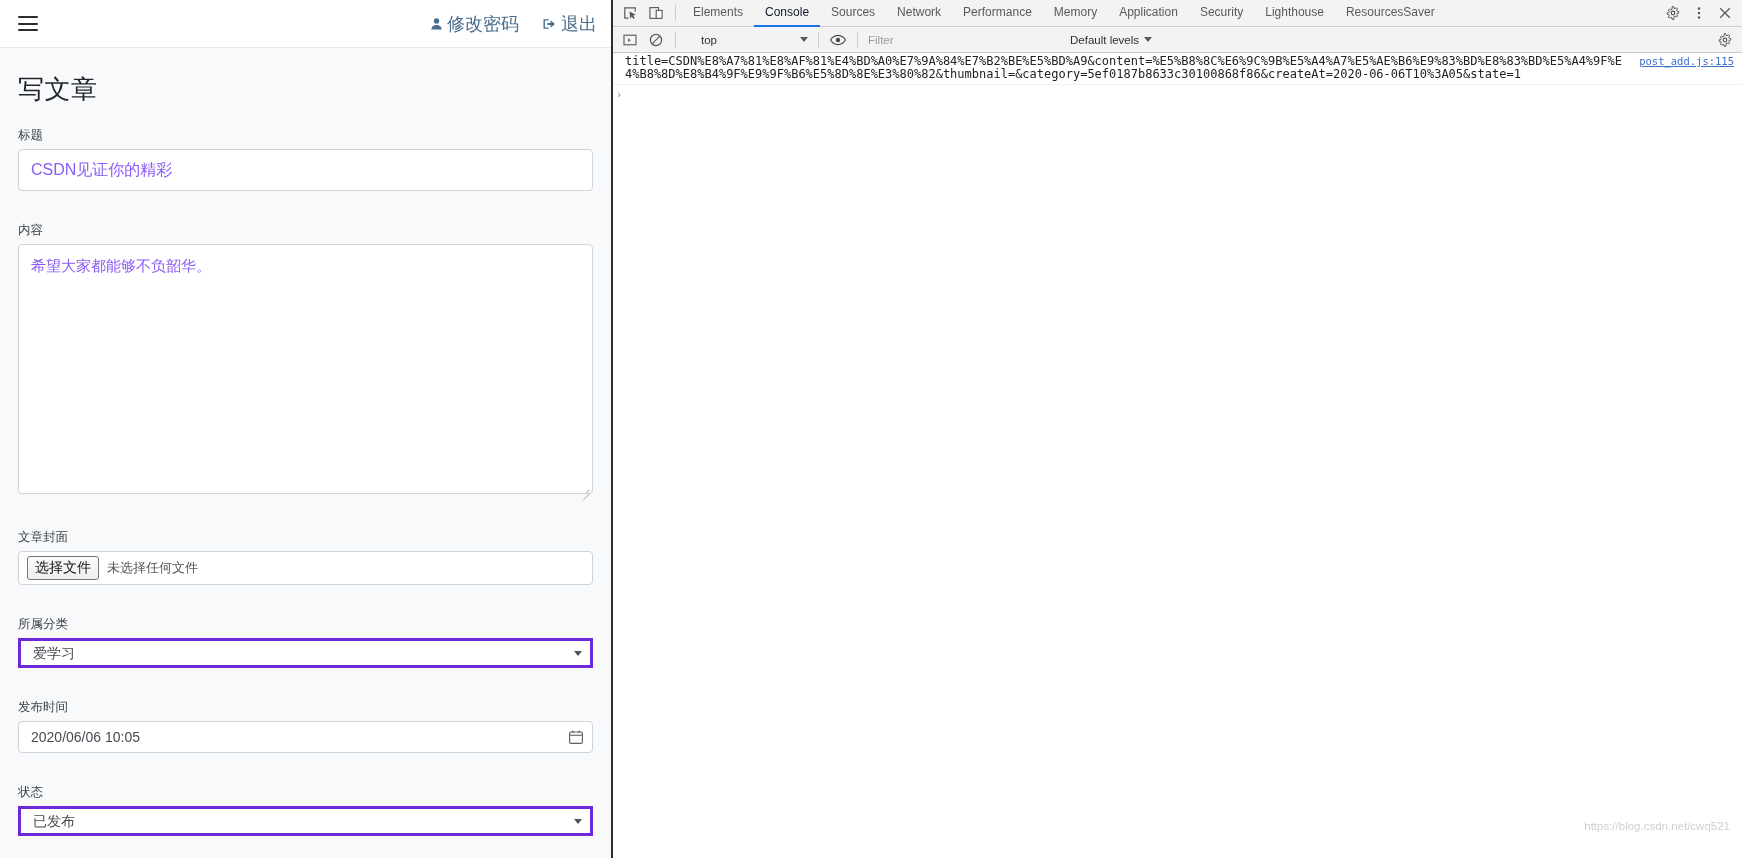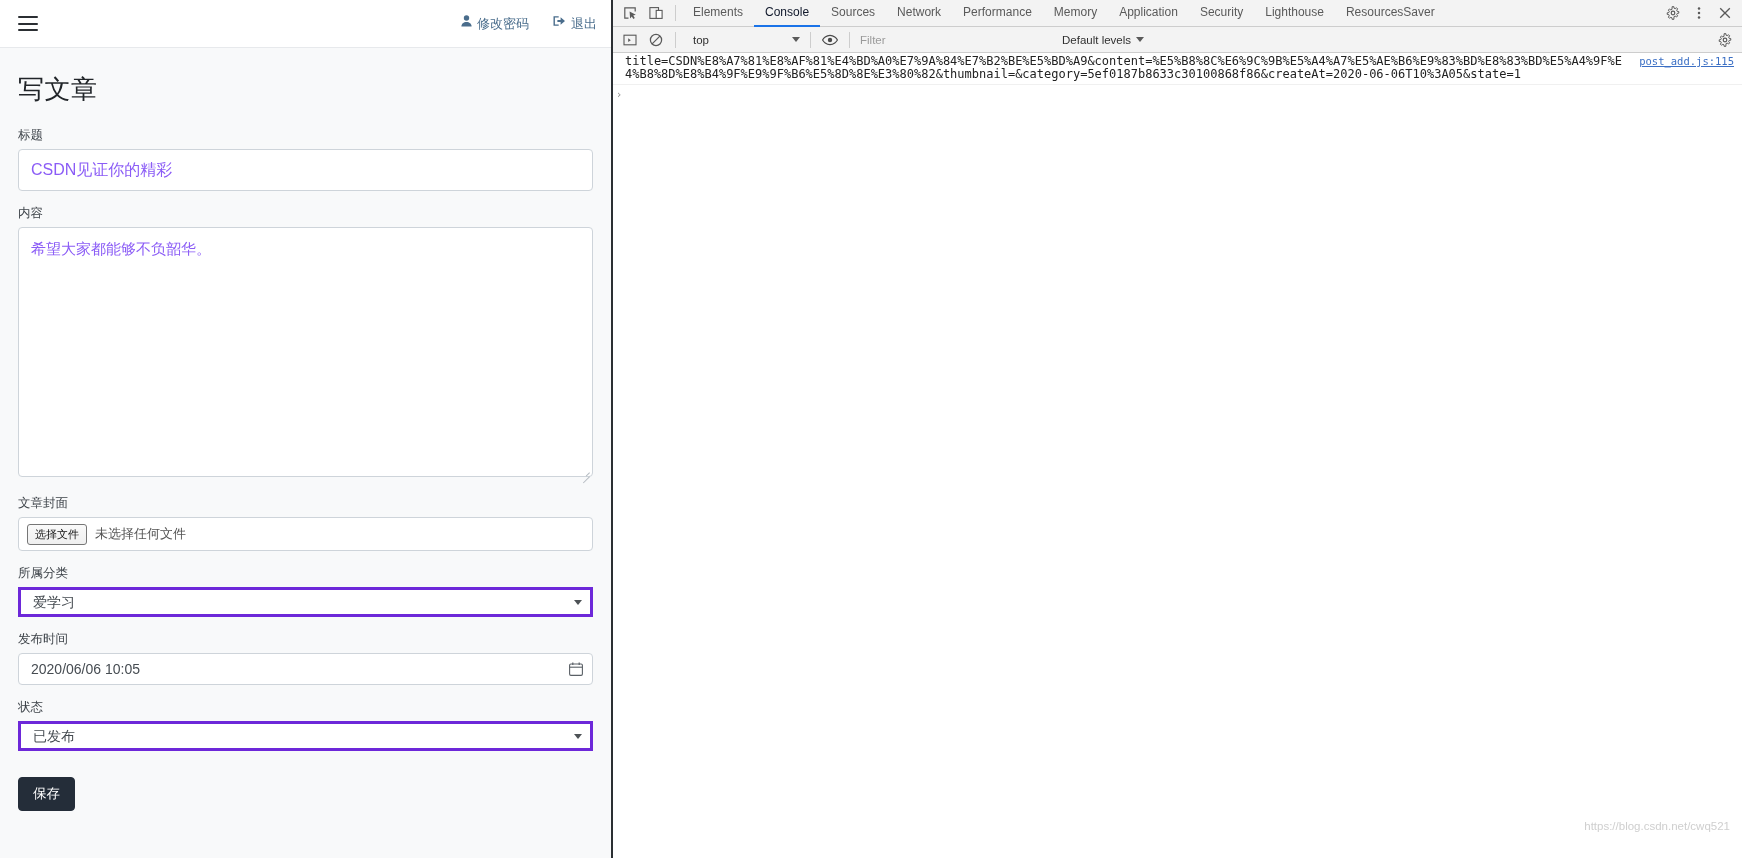--- a/index.html
+++ b/index.html
@@ -28,32 +28,32 @@
     padding: 0 14px 0 18px;
   }
   .hamburger {
     width: 20px; height: 15px;
     display: flex; flex-direction: column; justify-content: space-between;
     cursor: pointer;
   }
   .hamburger span { display: block; height: 2px; background: #2b2f33; border-radius: 1px; }
   .nav-spacer { flex: 1; }
   .nav-link {
-    display: flex; align-items: flex-start; gap: 5px;
-    color: #4a6d8c; font-size: 13px; text-decoration: none;
+    display: flex; align-items: center; gap: 5px;
+    color: #4a6d8c; font-size: 18px; text-decoration: none;
     margin-left: 24px; cursor: pointer; white-space: nowrap;
   }
   .nav-link .nav-ic { display: inline-block; line-height: 1; font-size: 12px; color: #4a6d8c; }
 
   .page-body { padding: 16px 18px 0 18px; }
   .page-title {
     font-size: 26px; font-weight: 400; color: #212529;
     margin: 8px 0 20px 0; letter-spacing: 0.5px;
   }
-  .form-group { margin-bottom: 14px; }
+  .form-group { margin-bottom: 31px; }
   .form-label {
     display: block; font-size: 12.5px; color: #3d4349;
     margin-bottom: 5px;
   }
   .form-control {
     width: 575px; height: 38px;
     border: 1px solid #ced4da; border-radius: 4px;
     background: #ffffff; color: #8b5cf6;
     font-size: 14.5px; font-family: "Liberation Sans", sans-serif;
     padding: 0 12px; outline: none;
@@ -79,21 +79,21 @@
   
   .file-control {
     width: 575px; height: 34px;
     border: 1px solid #ced4da; border-radius: 4px;
     background: #ffffff;
     display: flex; align-items: center; padding: 0 8px;
   }
   .file-btn {
     border: 1px solid #767676; border-radius: 3px;
     background: linear-gradient(#fafafa,#efefef);
-    font-size: 11px; color: #111; padding: 2px 7px;
+    font-size: 14px; color: #111; padding: 2px 7px;
     font-family: "Liberation Sans", sans-serif; cursor: pointer;
   }
   .file-name { font-size: 13px; color: #555; margin-left: 8px; }
 
   
   .select-wrap { position: relative; width: 575px; }
   .select-control {
     width: 575px; height: 30px;
     border: 3px solid #6d28d9; border-radius: 0;
     background: #ffffff; color: #444a50;
@@ -170,21 +170,21 @@
     height: 26px; min-height: 26px;
     background: #f3f3f3;
     border-bottom: 1px solid #cdcdcd;
     display: flex; align-items: center;
     padding: 0 4px;
   }
   .ctx-select {
     display: flex; align-items: center;
     min-width: 118px; height: 19px;
     font-size: 11.5px; color: #303030;
-    padding: 0 4px 0 7px; margin-left: 4px;
+    padding: 0 4px 0 7px; margin-left: 12px;
     cursor: pointer; position: relative;
   }
   .ctx-select .caret {
     margin-left: auto;
     width: 0; height: 0;
     border-left: 4px solid transparent;
     border-right: 4px solid transparent;
     border-top: 5px solid #5a5a5a;
   }
   .filter-input {

